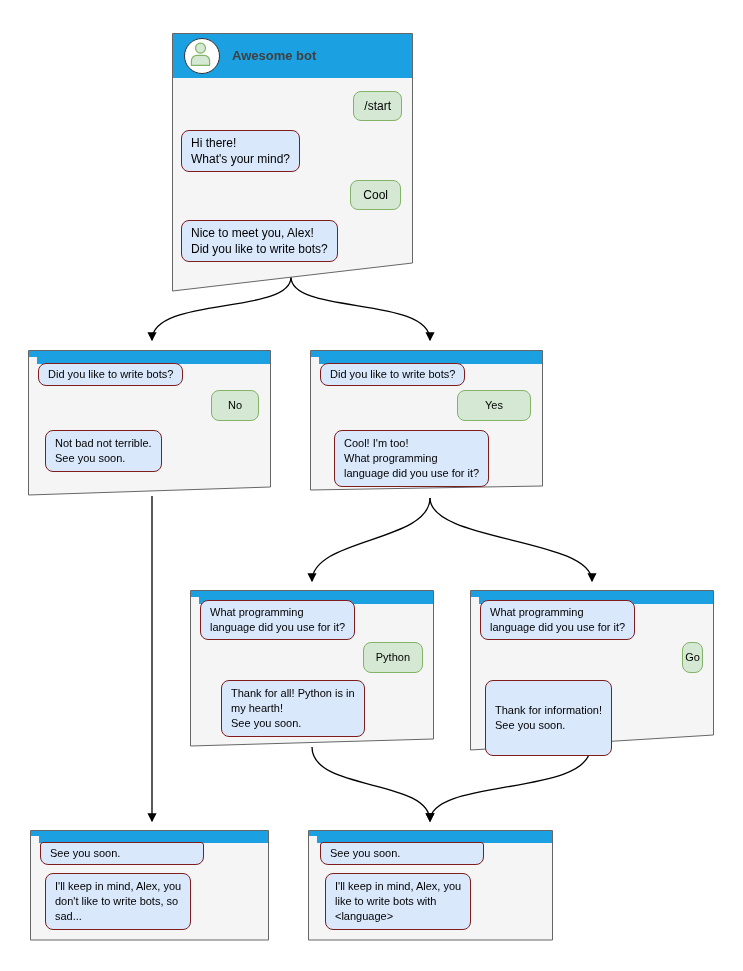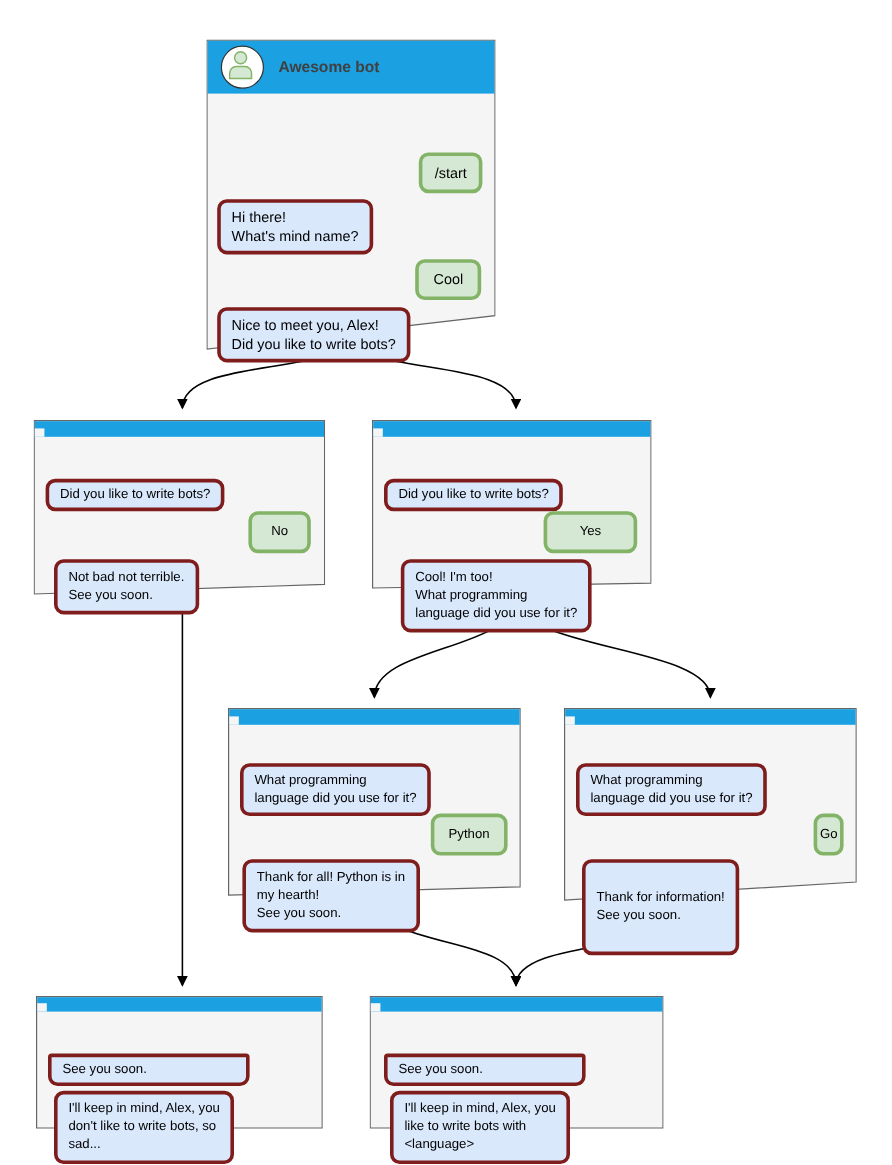--- a/index.html
+++ b/index.html
@@ -7,22 +7,22 @@
           font-family:"Liberation Sans",sans-serif;color:#000;}
   .arrows{position:absolute;left:0;top:0;pointer-events:none;}
   .window{position:absolute;}
   .wshape{position:absolute;left:0;top:0;}
   .whdr{position:absolute;left:1px;right:1px;top:1px;height:13px;background:#1ba1e2;}
   .notch{position:absolute;left:0;bottom:0;width:8px;height:7px;background:#f5f5f5;}
   .whdr-main{position:absolute;left:1px;right:1px;top:1px;height:44px;background:#1ba1e2;}
   .avatar{position:absolute;left:11px;top:4px;width:34px;height:34px;background:#fff;
           border:1.5px solid #333;border-radius:50%;}
   .wtitle{position:absolute;left:59px;top:14px;font-size:13px;font-weight:bold;color:#404040;}
-  .bubble{position:absolute;border-radius:8px;border:3px solid #7f1d1d;background:#dae8fc;
-          font-size:11px;line-height:15px;white-space:pre-line;padding:4px 9px;margin-top:36px;}
+  .bubble{position:absolute;border-radius:8px;border:1px solid #7f1d1d;background:#dae8fc;
+          font-size:11px;line-height:15px;white-space:pre-line;padding:4px 9px;}
   .user{background:#d5e8d4;border-color:#82b366;}
   .clip{border-radius:3px 3px 8px 8px;padding-top:3px;}
   .winA .bubble{font-size:12px;line-height:16px;}
 </style>
 </head>
 <body>
 
 <div class="canvas">
 
   <svg class="arrows" width="743" height="971">
@@ -50,21 +50,21 @@
       <div class="avatar">
         <svg width="31" height="31" viewBox="0 0 34 34">
           <circle cx="17" cy="10" r="5.5" fill="#d5e8d4" stroke="#82b366" stroke-width="1.3"></circle>
           <path d="M7,29 v-5 a6,6 0 0 1 6,-6 h8 a6,6 0 0 1 6,6 v5 z" fill="#d5e8d4" stroke="#82b366" stroke-width="1.3"></path>
         </svg>
       </div>
       <div class="wtitle">Awesome bot</div>
     </div>
     <div class="bubble user" style="top:58px;right:11px;padding:6px 10px;">/start</div>
     <div class="bubble" style="top:97px;left:9px;">Hi there!
-What's mind name?</div>
+What's your mind?</div>
     <div class="bubble user" style="top:147px;right:12px;padding:6px 12px;">Cool</div>
     <div class="bubble" style="top:187px;left:9px;">Nice to meet you, Alex!
 Did you like to write bots?</div>
   </div>
 
   <div class="window" style="left:28px;top:350px;width:243px;height:146px;">
     <svg class="wshape" width="243" height="146">
       <polygon points="0.5,0.5 242.5,0.5 242.5,137 0.5,145" fill="#f5f5f5" stroke="#666" stroke-width="1"></polygon>
     </svg>
     <div class="whdr">
@@ -93,21 +93,21 @@
   <div class="window" style="left:190px;top:590px;width:244px;height:157px;">
     <svg class="wshape" width="244" height="157">
       <polygon points="0.5,0.5 243.5,0.5 243.5,149 0.5,156" fill="#f5f5f5" stroke="#666" stroke-width="1"></polygon>
     </svg>
     <div class="whdr">
         <div class="notch"></div>
       </div>
     <div class="bubble" style="top:10px;left:10px;padding:4px 9px;">What programming
 language did you use for it?</div>
     <div class="bubble user" style="top:52px;right:11px;padding:7px 12px;">Python</div>
-    <div class="bubble" style="top:90px;left:12px;padding:5px 9px;">Thank for all! Python is in
+    <div class="bubble" style="top:90px;left:31px;padding:5px 9px;">Thank for all! Python is in
 my hearth!
 See you soon.</div>
   </div>
 
   <div class="window" style="left:470px;top:590px;width:244px;height:161px;">
     <svg class="wshape" width="244" height="161">
       <polygon points="0.5,0.5 243.5,0.5 243.5,145 0.5,160" fill="#f5f5f5" stroke="#666" stroke-width="1"></polygon>
     </svg>
     <div class="whdr">
         <div class="notch"></div>

